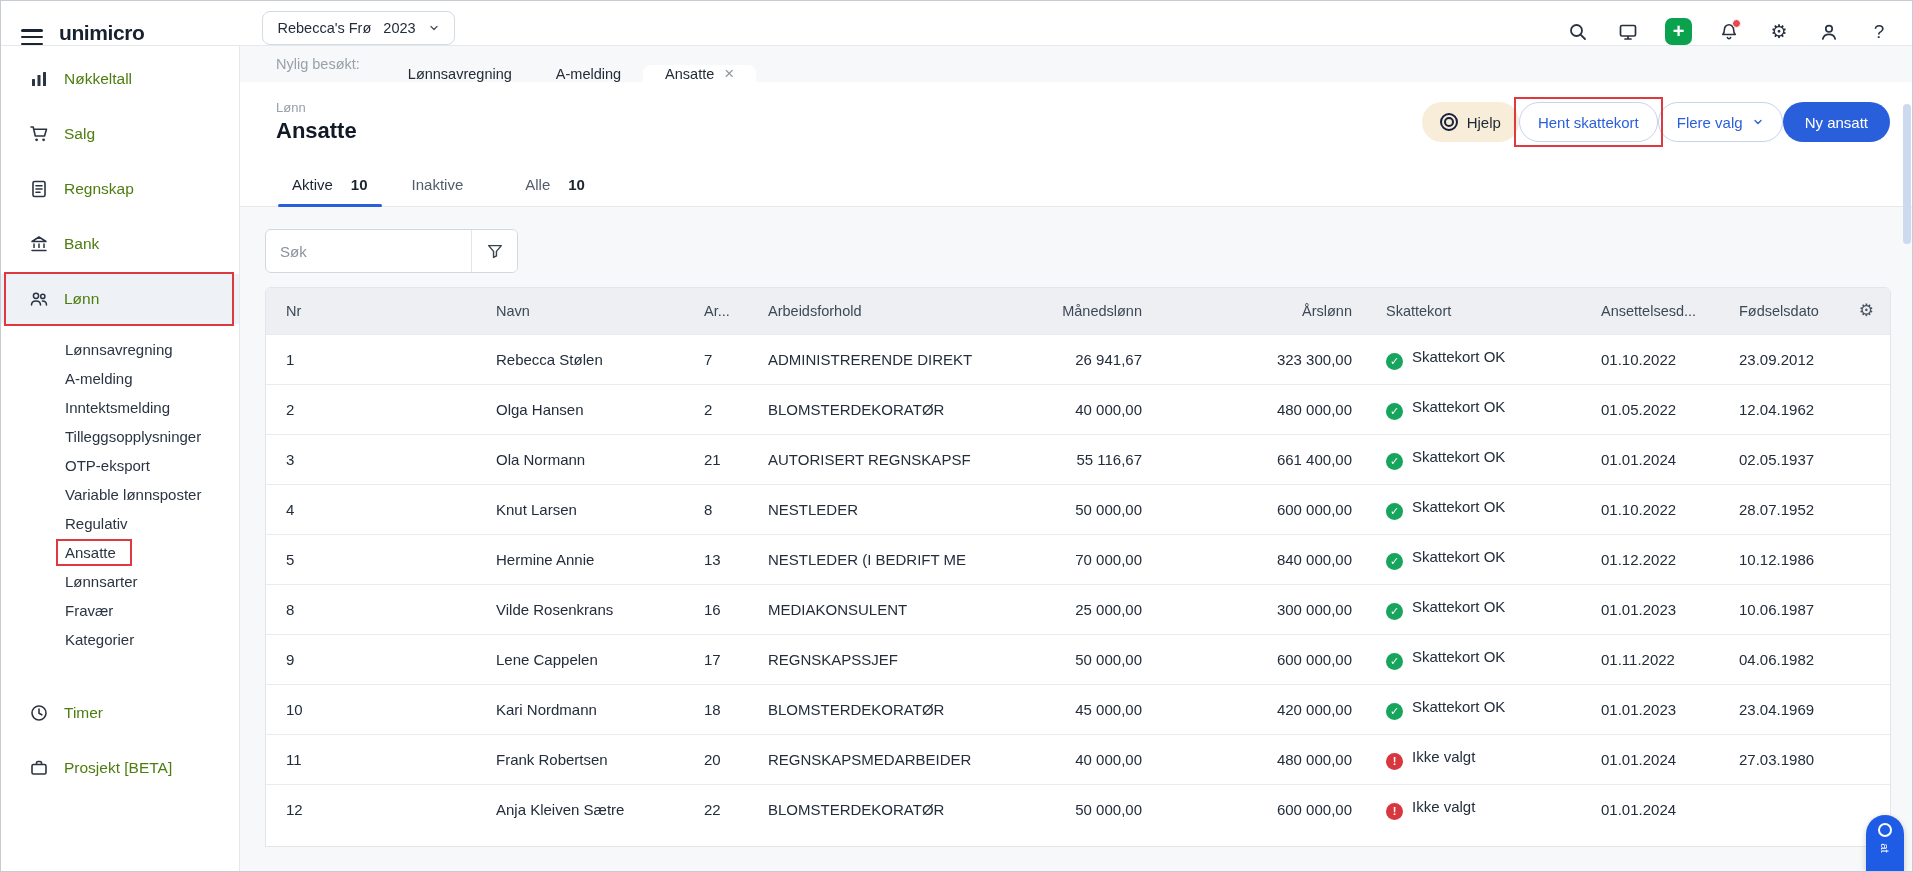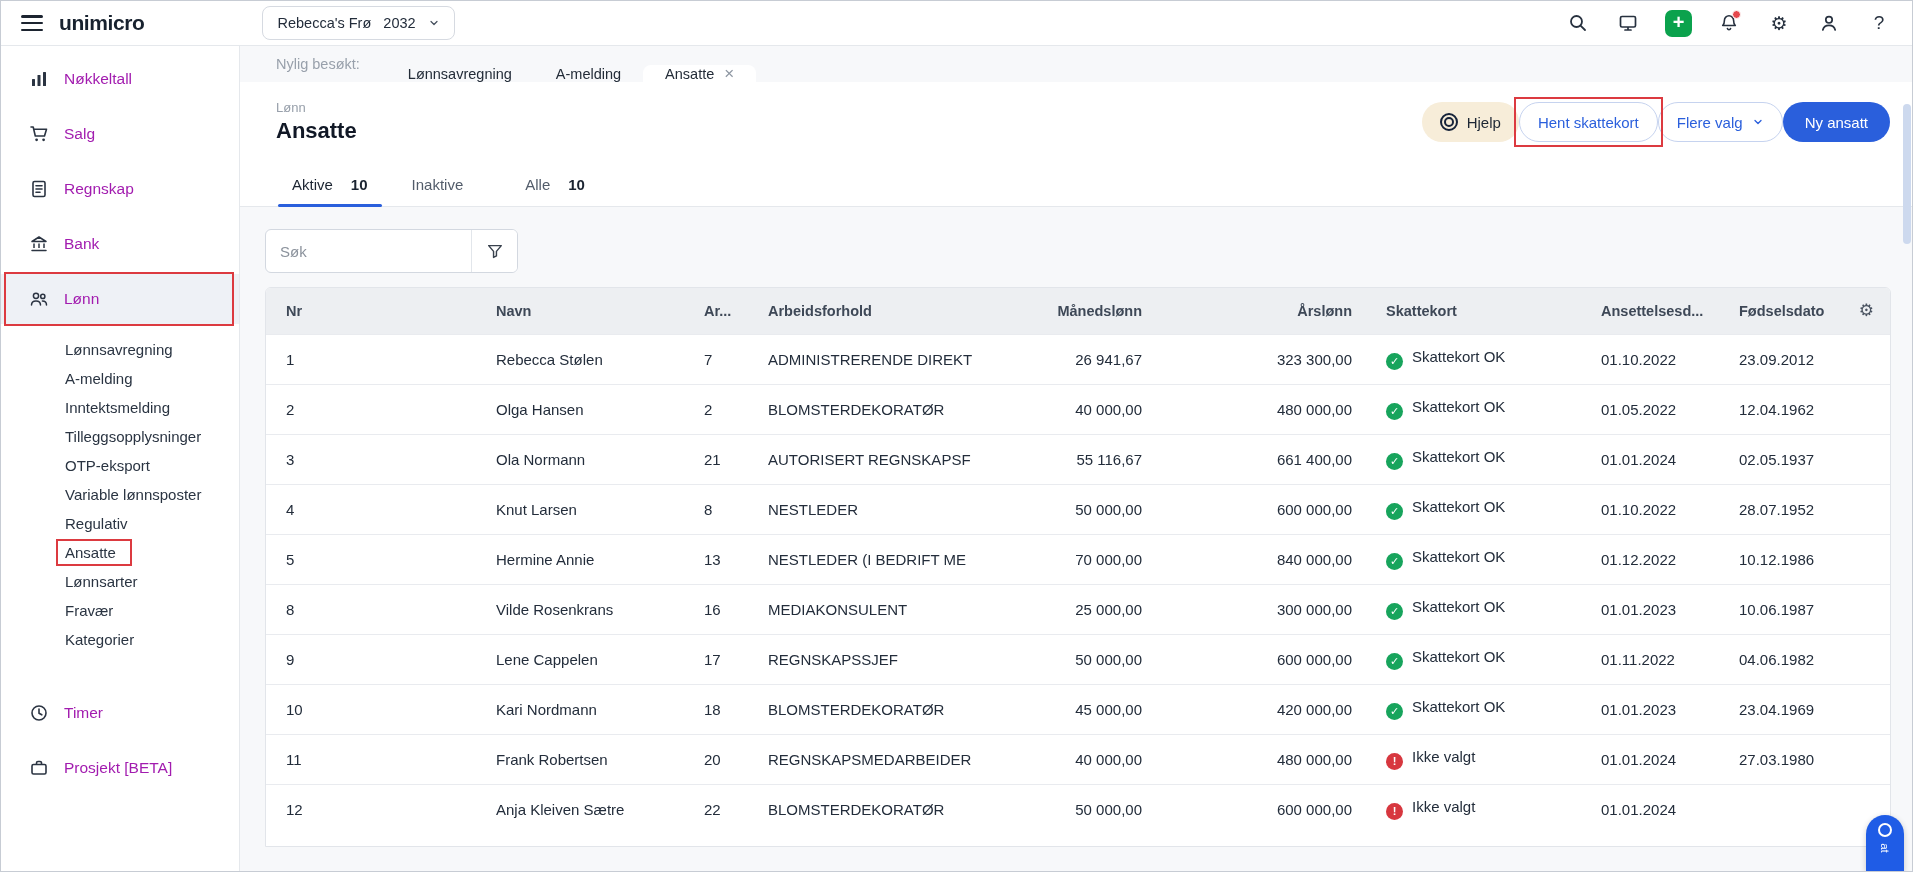--- a/index.html
+++ b/index.html
@@ -1,39 +1,39 @@
 <!DOCTYPE html>
 <html><head>
 <meta charset="utf-8">
 <style>
   *{box-sizing:border-box;margin:0;padding:0}
   body{font-family:"Liberation Sans","DejaVu Sans",sans-serif;color:#1c2430;background:#fff}
   .page{position:relative;width:1913px;height:872px;border:1px solid #c7ccd4;overflow:hidden;background:#fff}
 
   
-  .topbar{height:45px;display:flex;align-items:center;padding:0 20px;border-bottom:1px solid #e5e8ec;background:#fff;position:relative;z-index:5}
+  .topbar{height:45px;display:flex;align-items:flex-end;padding:0 20px;border-bottom:1px solid #e5e8ec;background:#fff;position:relative;z-index:5}
   .burger{width:22px;height:16px;display:flex;flex-direction:column;justify-content:space-between;cursor:pointer}
   .burger i{display:block;height:2.5px;background:#1c2430;border-radius:2px}
   .logo{font-size:21px;font-weight:700;letter-spacing:-0.4px;color:#18222f;margin-left:16px}
   .company{margin-left:118px;display:flex;align-items:center;gap:12px;height:34px;padding:0 14px;border:1px solid #d6dae1;border-radius:8px;font-size:14.5px;color:#232d3b;cursor:pointer;background:#fff}
   .topbar-right{margin-left:auto;display:flex;align-items:center;gap:24px}
   .tb-icon{width:26px;height:26px;display:flex;align-items:center;justify-content:center;cursor:pointer;color:#27313f;position:relative}
   .gear-glyph::before{content:"⚙";font-size:19px;line-height:1;color:#27313f}
   .help-glyph::before{content:"?";font-size:19px;color:#27313f}
   .plus-btn{width:27px;height:27px;border-radius:7px;background:#0ba24d;display:flex;align-items:center;justify-content:center;cursor:pointer}
   .plus-btn::before{content:"+";color:#fff;font-size:20px;font-weight:700;line-height:1;margin-top:-2px}
   .bell-dot{position:absolute;top:0;right:1px;width:9px;height:9px;border-radius:50%;background:#e5484d;border:1.5px solid #fff}
 
   
   .body{display:flex;height:825px}
   .sidebar{flex:0 0 239px;width:239px;border-right:1px solid #e5e8ec;background:#fff;padding-top:8px;position:relative}
   .main{flex:1;background:#f7f8fa;display:flex;flex-direction:column;position:relative;overflow:hidden}
 
   
-  .nav-item{position:relative;height:50px;display:flex;align-items:center;padding-left:28px;gap:15px;font-size:15.5px;color:#a21caf;cursor:pointer;margin-bottom:5px}
+  .nav-item{position:relative;height:50px;display:flex;align-items:center;padding-left:28px;gap:15px;font-size:15.5px;color:#4d7c0f;cursor:pointer;margin-bottom:5px}
   .nav-item.active{background:#eef1f6}
   .nicon{width:20px;height:20px;flex:0 0 20px;display:flex;align-items:center;justify-content:center}
   .subnav{padding:6px 0 10px}
   .sub-item{padding:5px 18px 5px 64px;font-size:15px;line-height:19px;color:#2a3442;cursor:pointer}
   .nav-item.timer{margin-top:24px}
 
   
   .ann{position:absolute;border:2px solid #dc3a40;pointer-events:none;z-index:3}
   .ann-lonn{left:3px;right:5px;top:-2px;bottom:-2px}
   .annwrap{position:relative;display:inline-block}
@@ -70,21 +70,21 @@
   
   .toolbar{margin:22px 0 14px 25px}
   .searchgroup{display:inline-flex;height:44px;background:#fff;border:1px solid #d3d8e0;border-radius:6px;overflow:hidden}
   .searchgroup input{width:205px;border:none;outline:none;padding:0 14px;font-size:15px;font-family:inherit;color:#14532d;background:transparent}
   .searchgroup input::placeholder{color:#8b929c}
   .filterbtn{width:46px;border:none;border-left:1px solid #e2e6eb;display:flex;align-items:center;justify-content:center;cursor:pointer;background:#fff}
 
   
   .tablecard{margin:0 21px 0 25px;background:#fff;border:1px solid #e2e5ea;border-radius:6px 6px 0 0;overflow:hidden}
   table{width:100%;border-collapse:collapse;table-layout:fixed}
-  thead th{height:46px;background:#edeff2;font-size:14.5px;font-weight:700;color:#3e4857;text-align:left;padding:0 0 0 20px;white-space:nowrap;overflow:hidden}
+  thead th{height:46px;background:#edeff2;font-size:14.5px;font-weight:400;color:#3e4857;text-align:left;padding:0 0 0 20px;white-space:nowrap;overflow:hidden}
   th.t-num,td.t-num{text-align:right;padding:0 14px 0 0}
   tbody td{height:50px;border-top:1px solid #e9ebef;font-size:15px;color:#232d3b;padding:0 0 0 20px;white-space:nowrap;overflow:hidden}
   th.t-gear{text-align:right;padding:0 16px 0 0}
   .gear-th{font-size:17px;color:#4a5361;cursor:pointer}
   .gear-th::before{content:"⚙"}
   .status-dot{display:inline-flex;width:17px;height:17px;border-radius:50%;align-items:center;justify-content:center;vertical-align:-3px;margin-right:9px}
   .status-dot::before{color:#fff;font-size:11px;font-weight:700;line-height:1}
   .status-dot.ok{background:#17a45c}
   .status-dot.ok::before{content:"✓"}
   .status-dot.missing{background:#d7373f}
@@ -106,21 +106,21 @@
 
   <header class="topbar">
     <div class="burger">
         <i></i>
         <i></i>
         <i></i>
       </div>
     <div class="logo">unimicro</div>
     <div class="company">
       <span>Rebecca's Frø</span>
-      <span>2032</span>
+      <span>2023</span>
       <svg width="12" height="12" viewBox="0 0 20 20">
           <path d="M5 7.5l5 5 5-5" fill="none" stroke="#444e5c" stroke-width="2" stroke-linecap="round" stroke-linejoin="round"></path>
         </svg>
     </div>
     <div class="topbar-right">
       <span class="tb-icon">
         <svg width="20" height="20" viewBox="0 0 20 20">
             <circle cx="8.5" cy="8.5" r="5.5" fill="none" stroke="#27313f" stroke-width="1.8"></circle>
             <line x1="12.8" y1="12.8" x2="17" y2="17" stroke="#27313f" stroke-width="1.8" stroke-linecap="round"></line>
           </svg>

